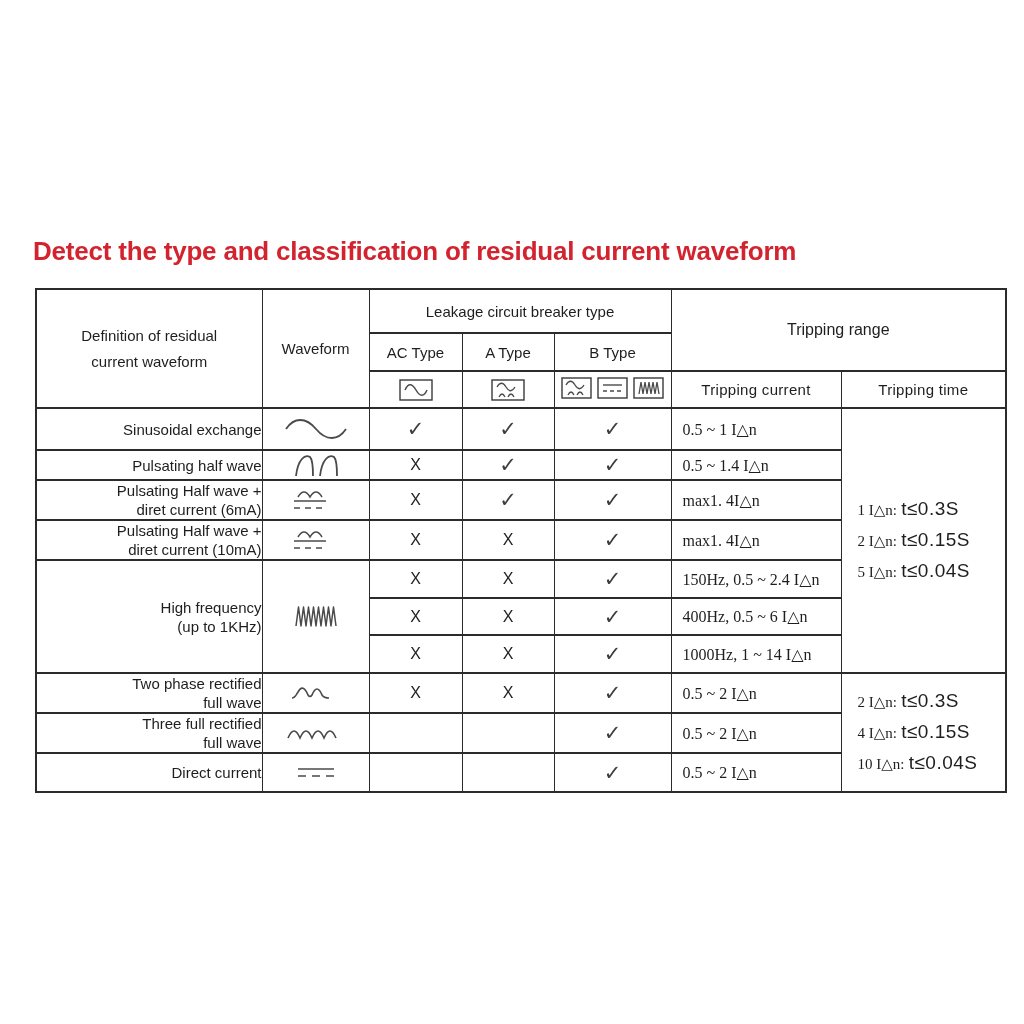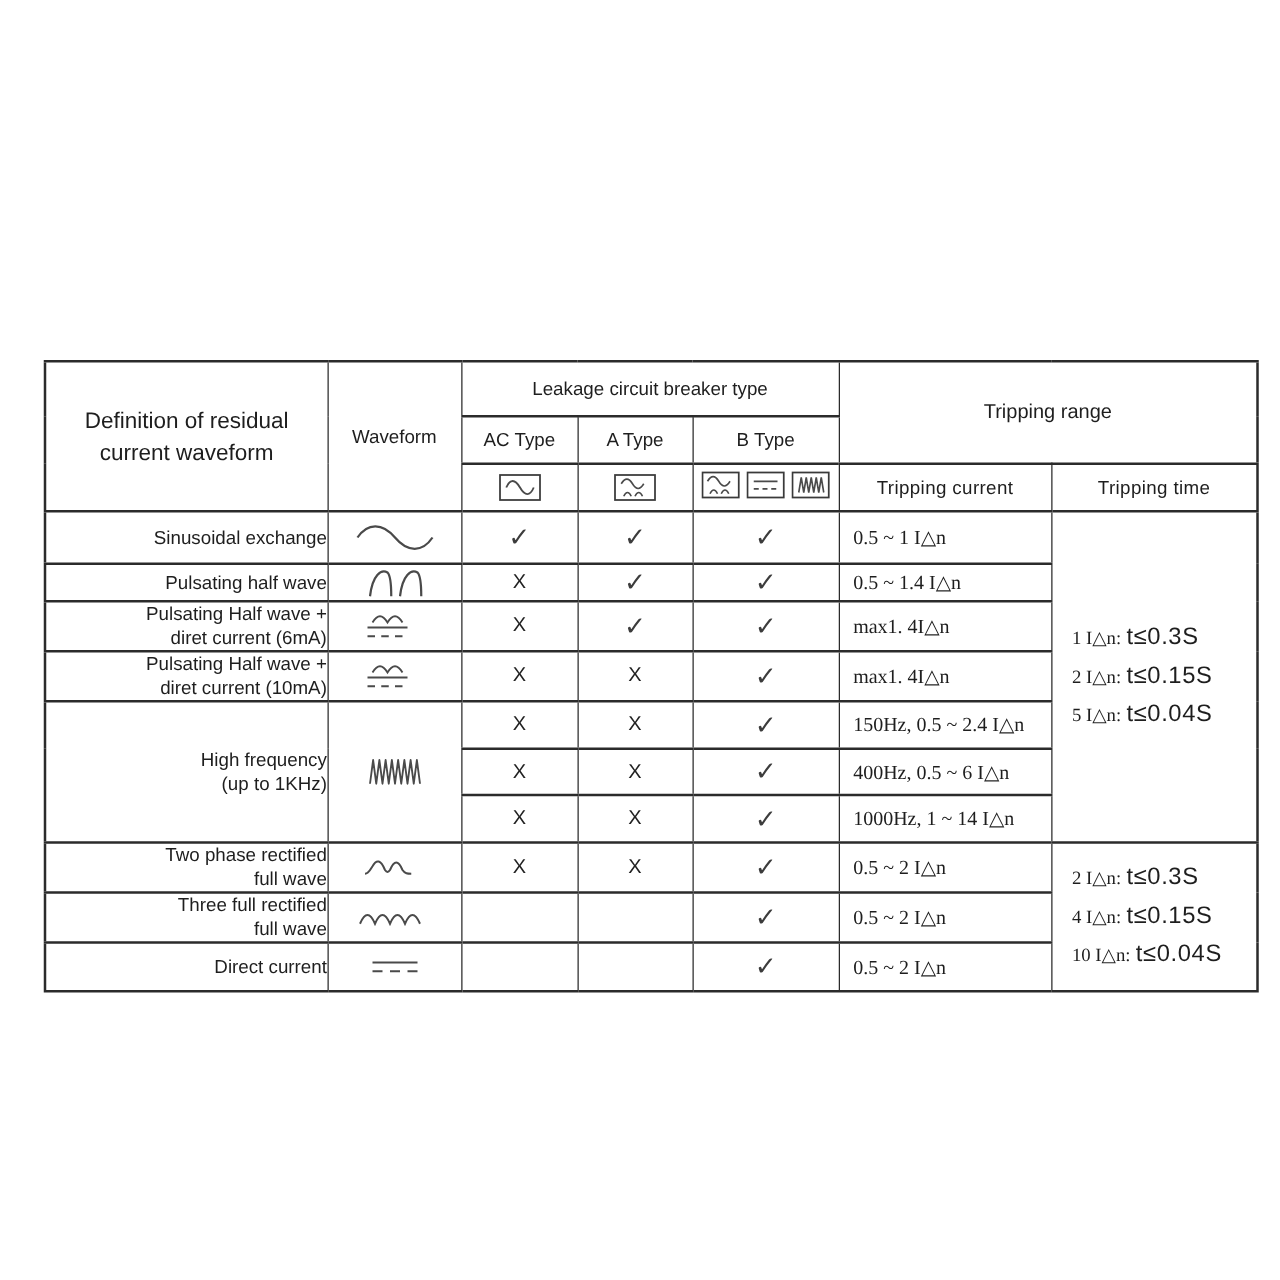--- a/index.html
+++ b/index.html
@@ -3,21 +3,21 @@
 <meta charset="utf-8">
 <style>
   html,body { margin:0; padding:0; background:#ffffff; }
   body { width:1024px; height:1024px; font-family:"Liberation Sans", sans-serif; color:#1e1e1e; }
   .page { position:relative; width:1024px; height:1024px; background:#fff; overflow:hidden; }
   .title { position:absolute; left:33px; top:236px; font-size:26px; font-weight:bold; color:#d2232e; letter-spacing:-0.2px; white-space:nowrap; }
   .tbl-wrap { position:absolute; left:35px; top:288px; }
   table { border-collapse:collapse; table-layout:fixed; width:970px; border:2px solid #2b2b2b; }
   td { border:1px solid #2b2b2b; border-top:2px solid #2b2b2b; border-bottom:2px solid #2b2b2b;
        text-align:center; vertical-align:middle; font-size:15px; padding:0; overflow:hidden; }
-  .def-head { line-height:26px; font-size:18px; }
+  .def-head { line-height:26px; font-size:15px; }
   .group-head { font-size:15px; }
   .range-head { font-size:16px; }
   .type-head { font-size:15px; }
   .sub-head { font-size:15px; font-weight:bold; font-weight:normal; letter-spacing:0.3px; }
   .def-cell { text-align:right; padding-left:16px; line-height:19px; }
   .tc-cell { text-align:left; padding-left:11px; font-family:"Liberation Serif", serif; font-size:16px; white-space:nowrap; }
   .time-cell { text-align:left; padding-left:16px;margin-top:36px; }
   .time-line { line-height:29px; white-space:nowrap; }
   .time-prefix { font-family:"Liberation Serif", serif; font-size:15px; }
   .time-value { font-size:19px; letter-spacing:0.5px; }
@@ -27,20 +27,21 @@
   .icon-group { display:inline-flex; gap:5px; align-items:center; }
   svg { display:inline-block; vertical-align:middle; }
   .wf { stroke:#4a4a4a; stroke-width:1.8; fill:none; }
   .tbox-stroke { stroke:#3a3a3a; stroke-width:1.4; fill:none; }
 </style>
 </head>
 <body>
 
 <div class="page">
 
+  <div class="title">Detect the type and classification of residual current waveform</div>
 
   <div class="tbl-wrap">
     <table>
       <colgroup>
         <col style="width:226px">
           <col style="width:107px">
           <col style="width:93px">
         <col style="width:92px">
           <col style="width:117px">
           <col style="width:170px">

